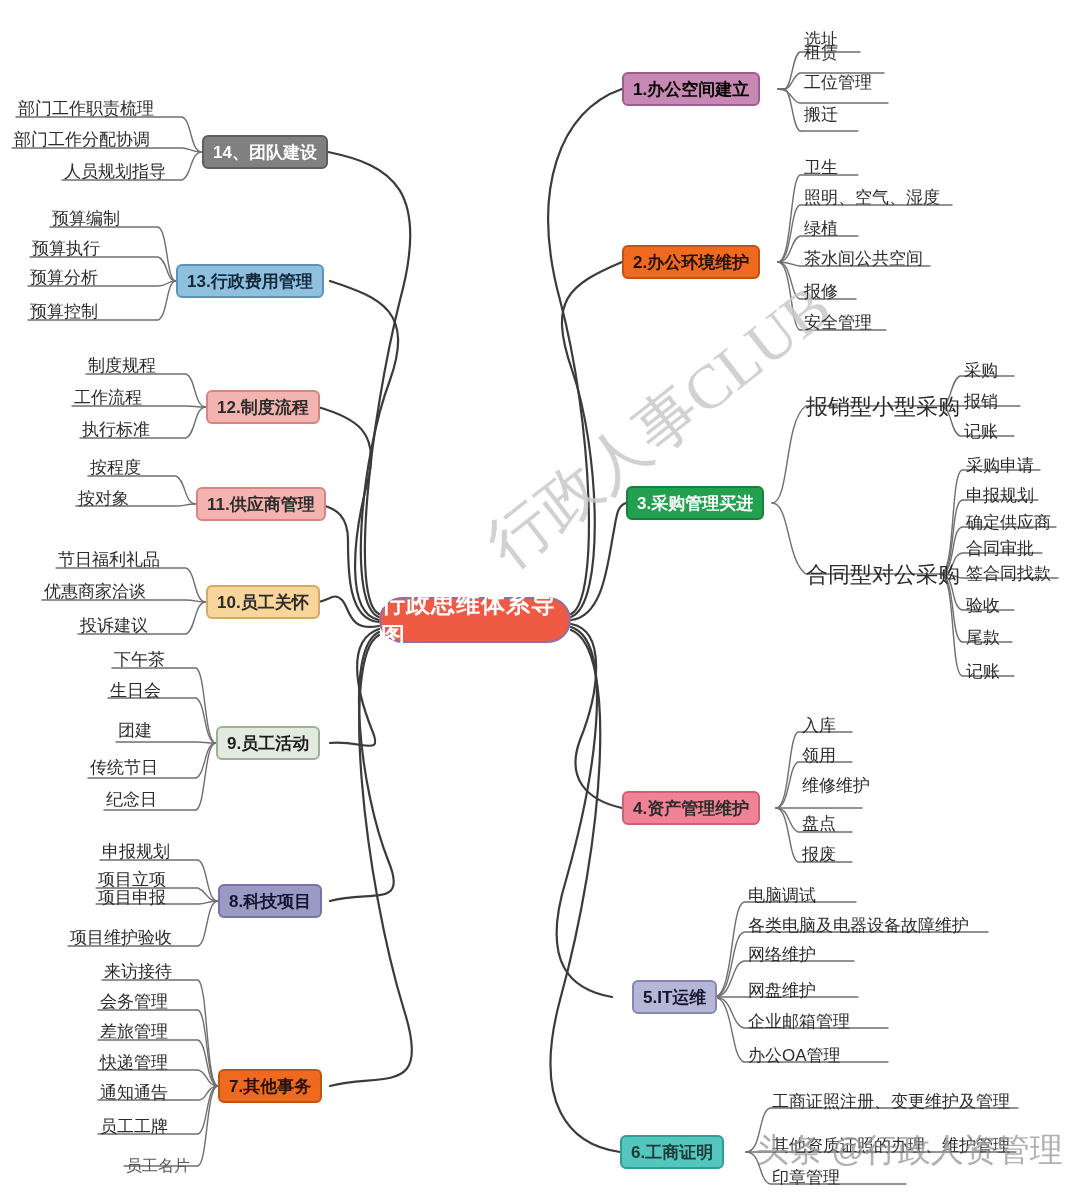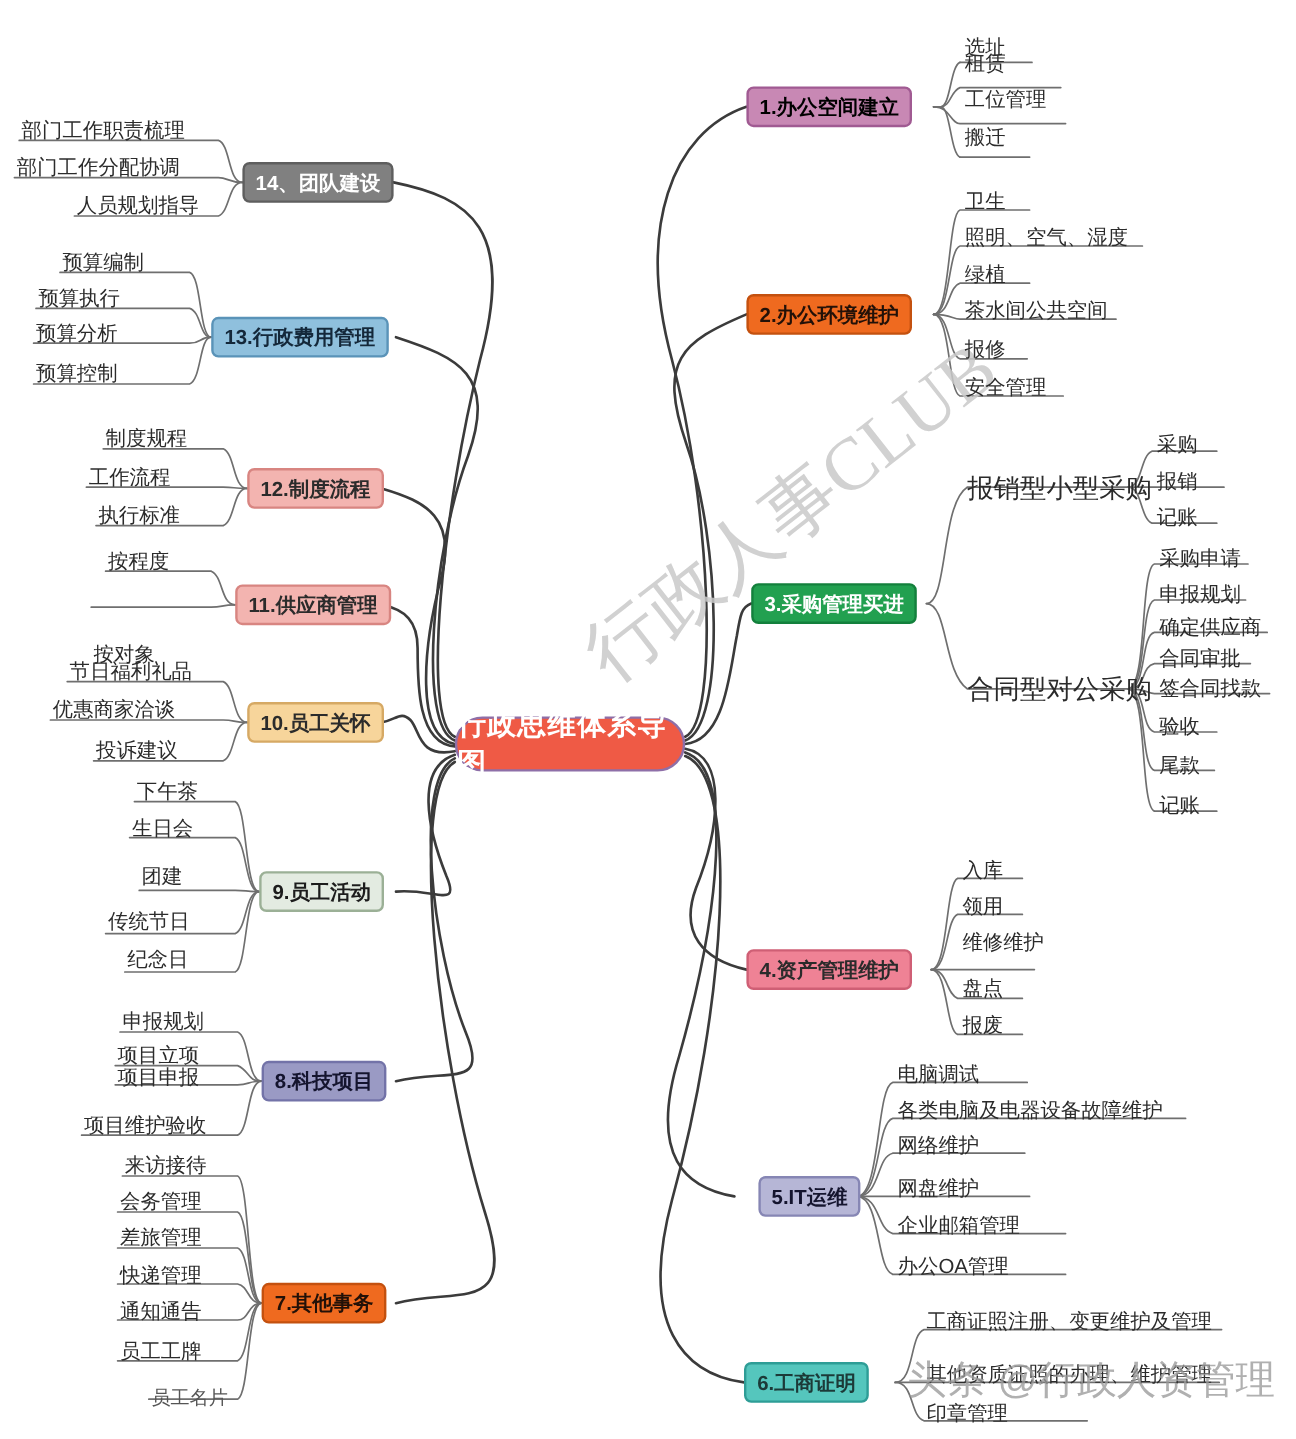--- a/index.html
+++ b/index.html
@@ -285,21 +285,21 @@
     <span>12.制度流程</span>
   </div>
   <div class="leaf" style="left:88px;top:356px;">制度规程</div>
   <div class="leaf" style="left:74px;top:388px;">工作流程</div>
   <div class="leaf" style="left:82px;top:420px;">执行标准</div>
 
   <div class="node" style="left:196px;top:487px;background:#f3b4b0;border:2px solid #d88581;color:#2b2b2b;">
     <span>11.供应商管理</span>
   </div>
   <div class="leaf" style="left:90px;top:458px;">按程度</div>
-  <div class="leaf" style="left:78px;top:489px;margin-top:47px;">按对象</div>
+  <div class="leaf" style="left:78px;top:489px;">按对象</div>
 
   <div class="node" style="left:206px;top:585px;background:#f7d59b;border:2px solid #d6a964;color:#2b2b2b;">
     <span>10.员工关怀</span>
   </div>
   <div class="leaf" style="left:58px;top:550px;">节日福利礼品</div>
   <div class="leaf" style="left:44px;top:582px;">优惠商家洽谈</div>
   <div class="leaf" style="left:80px;top:616px;">投诉建议</div>
 
   <div class="node" style="left:216px;top:726px;background:#e3ebe1;border:2px solid #9bb096;color:#1c1c1c;">
     <span>9.员工活动</span>

